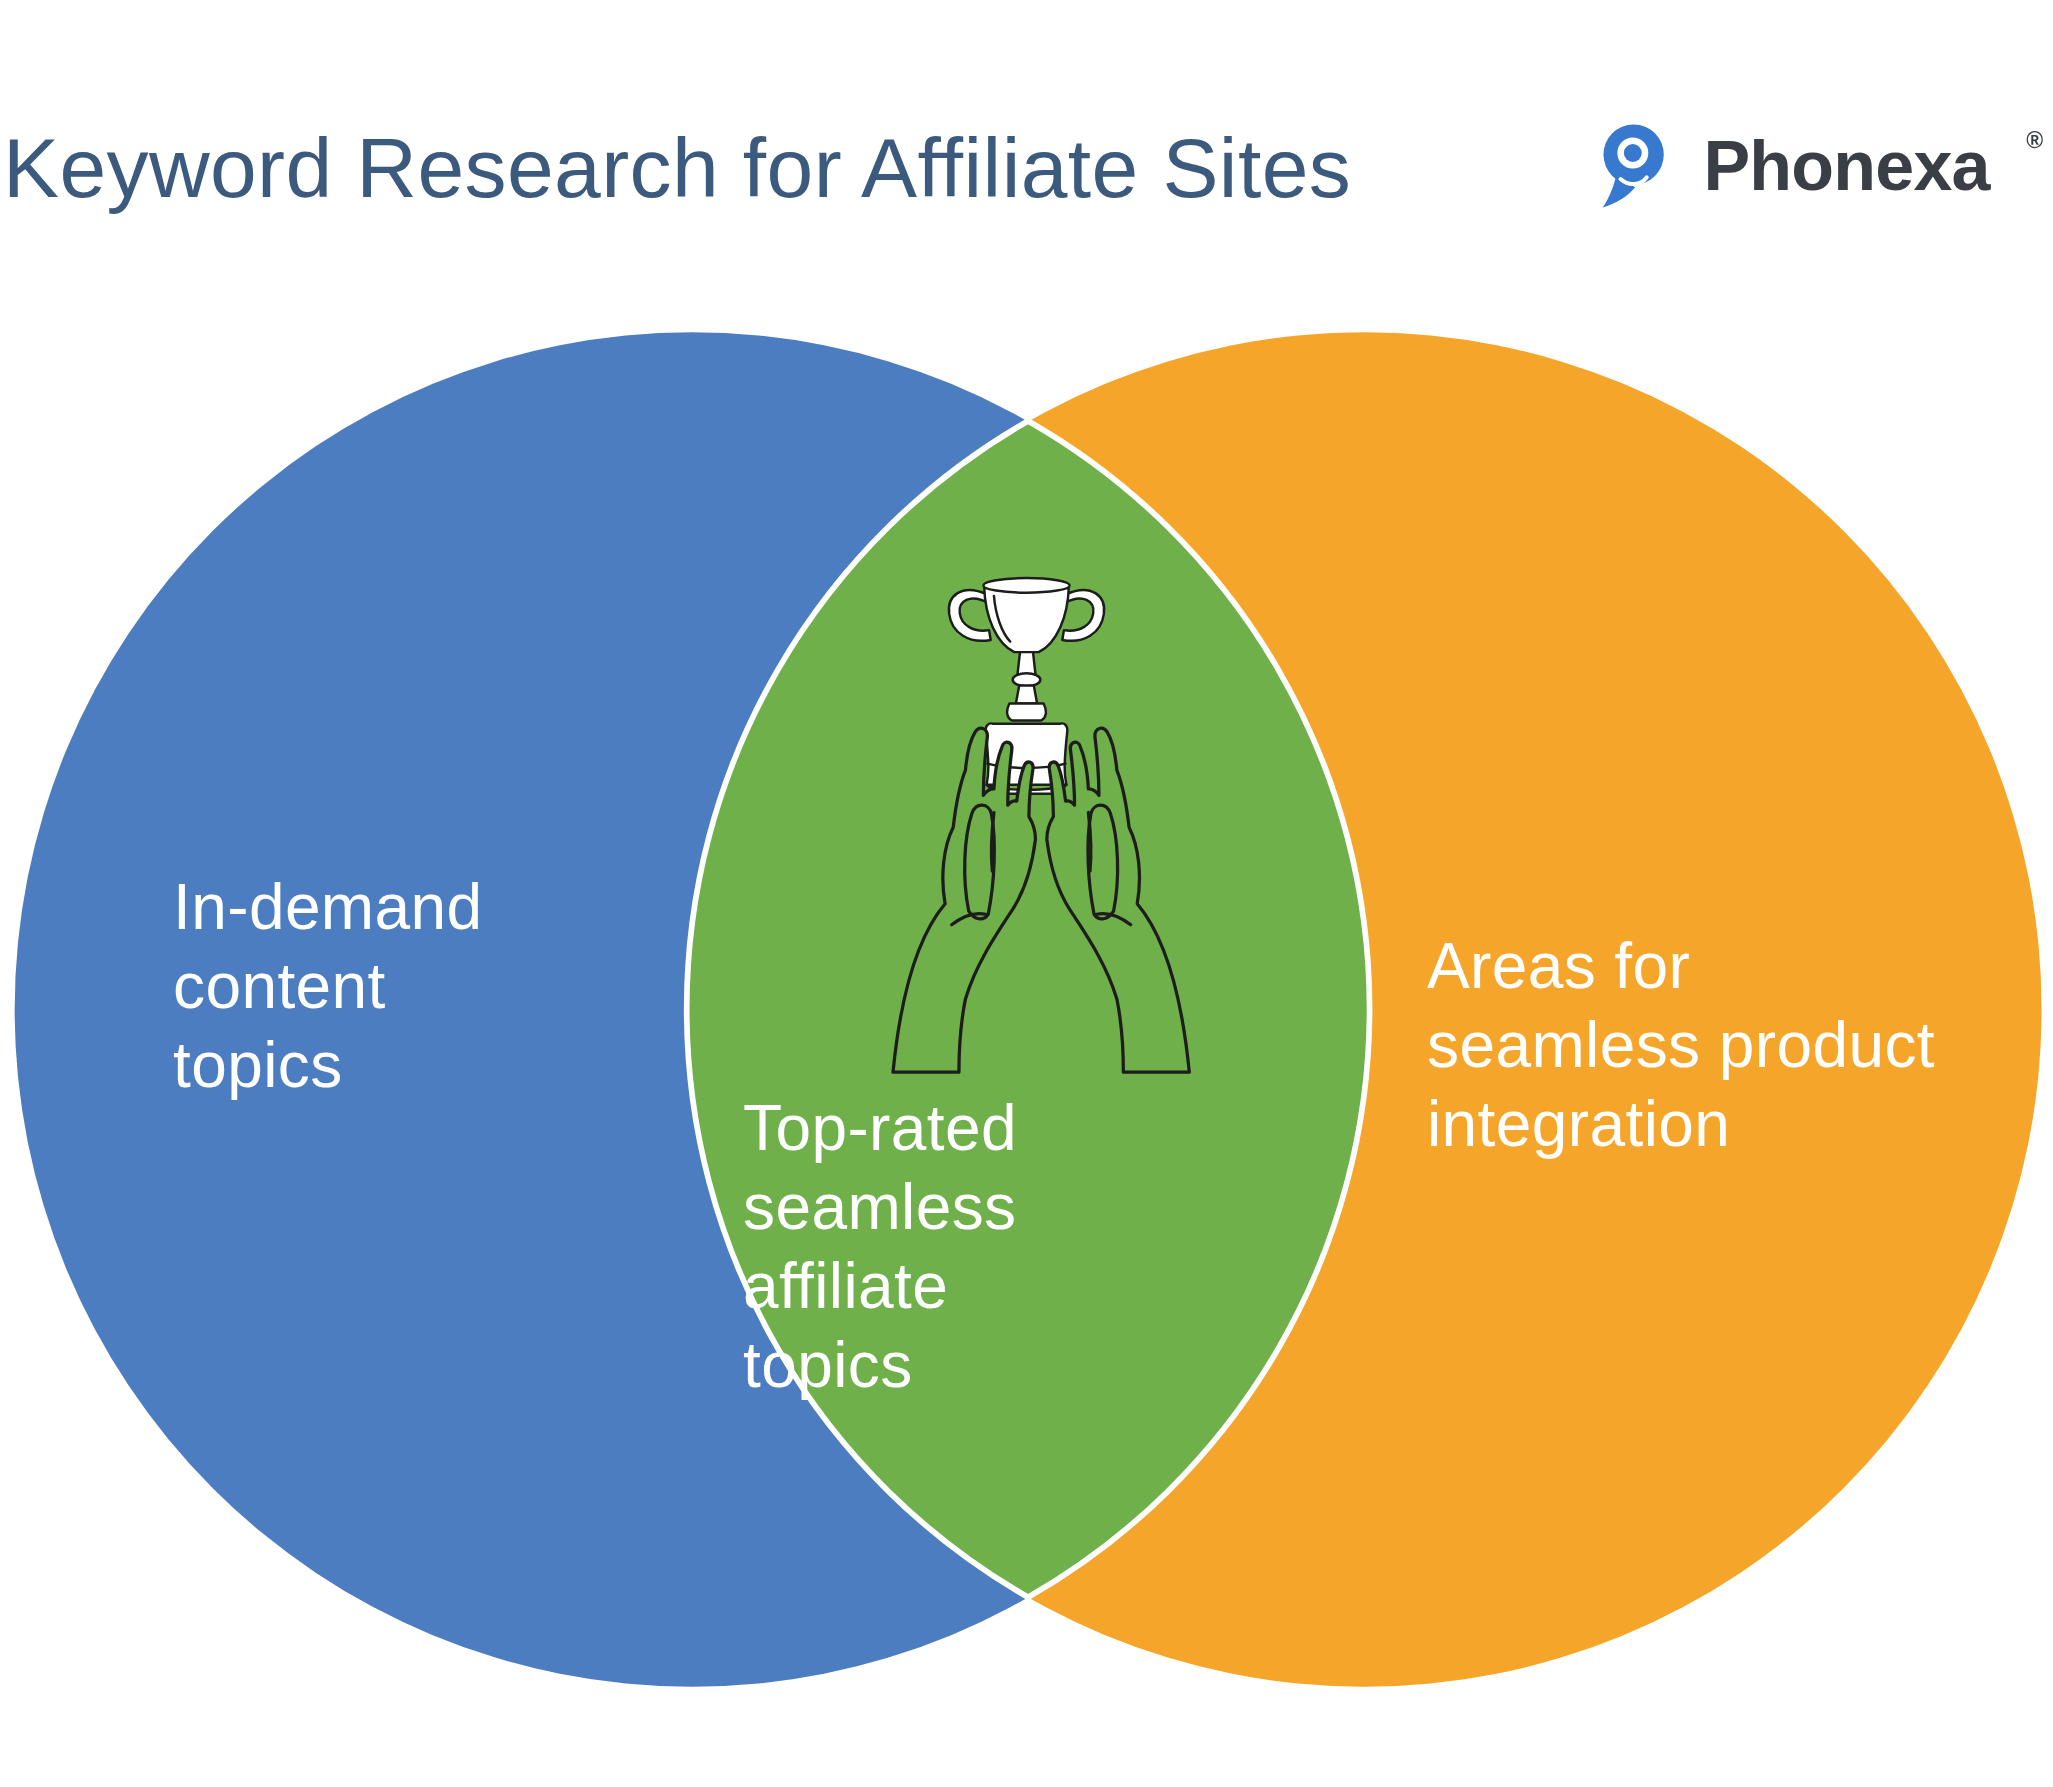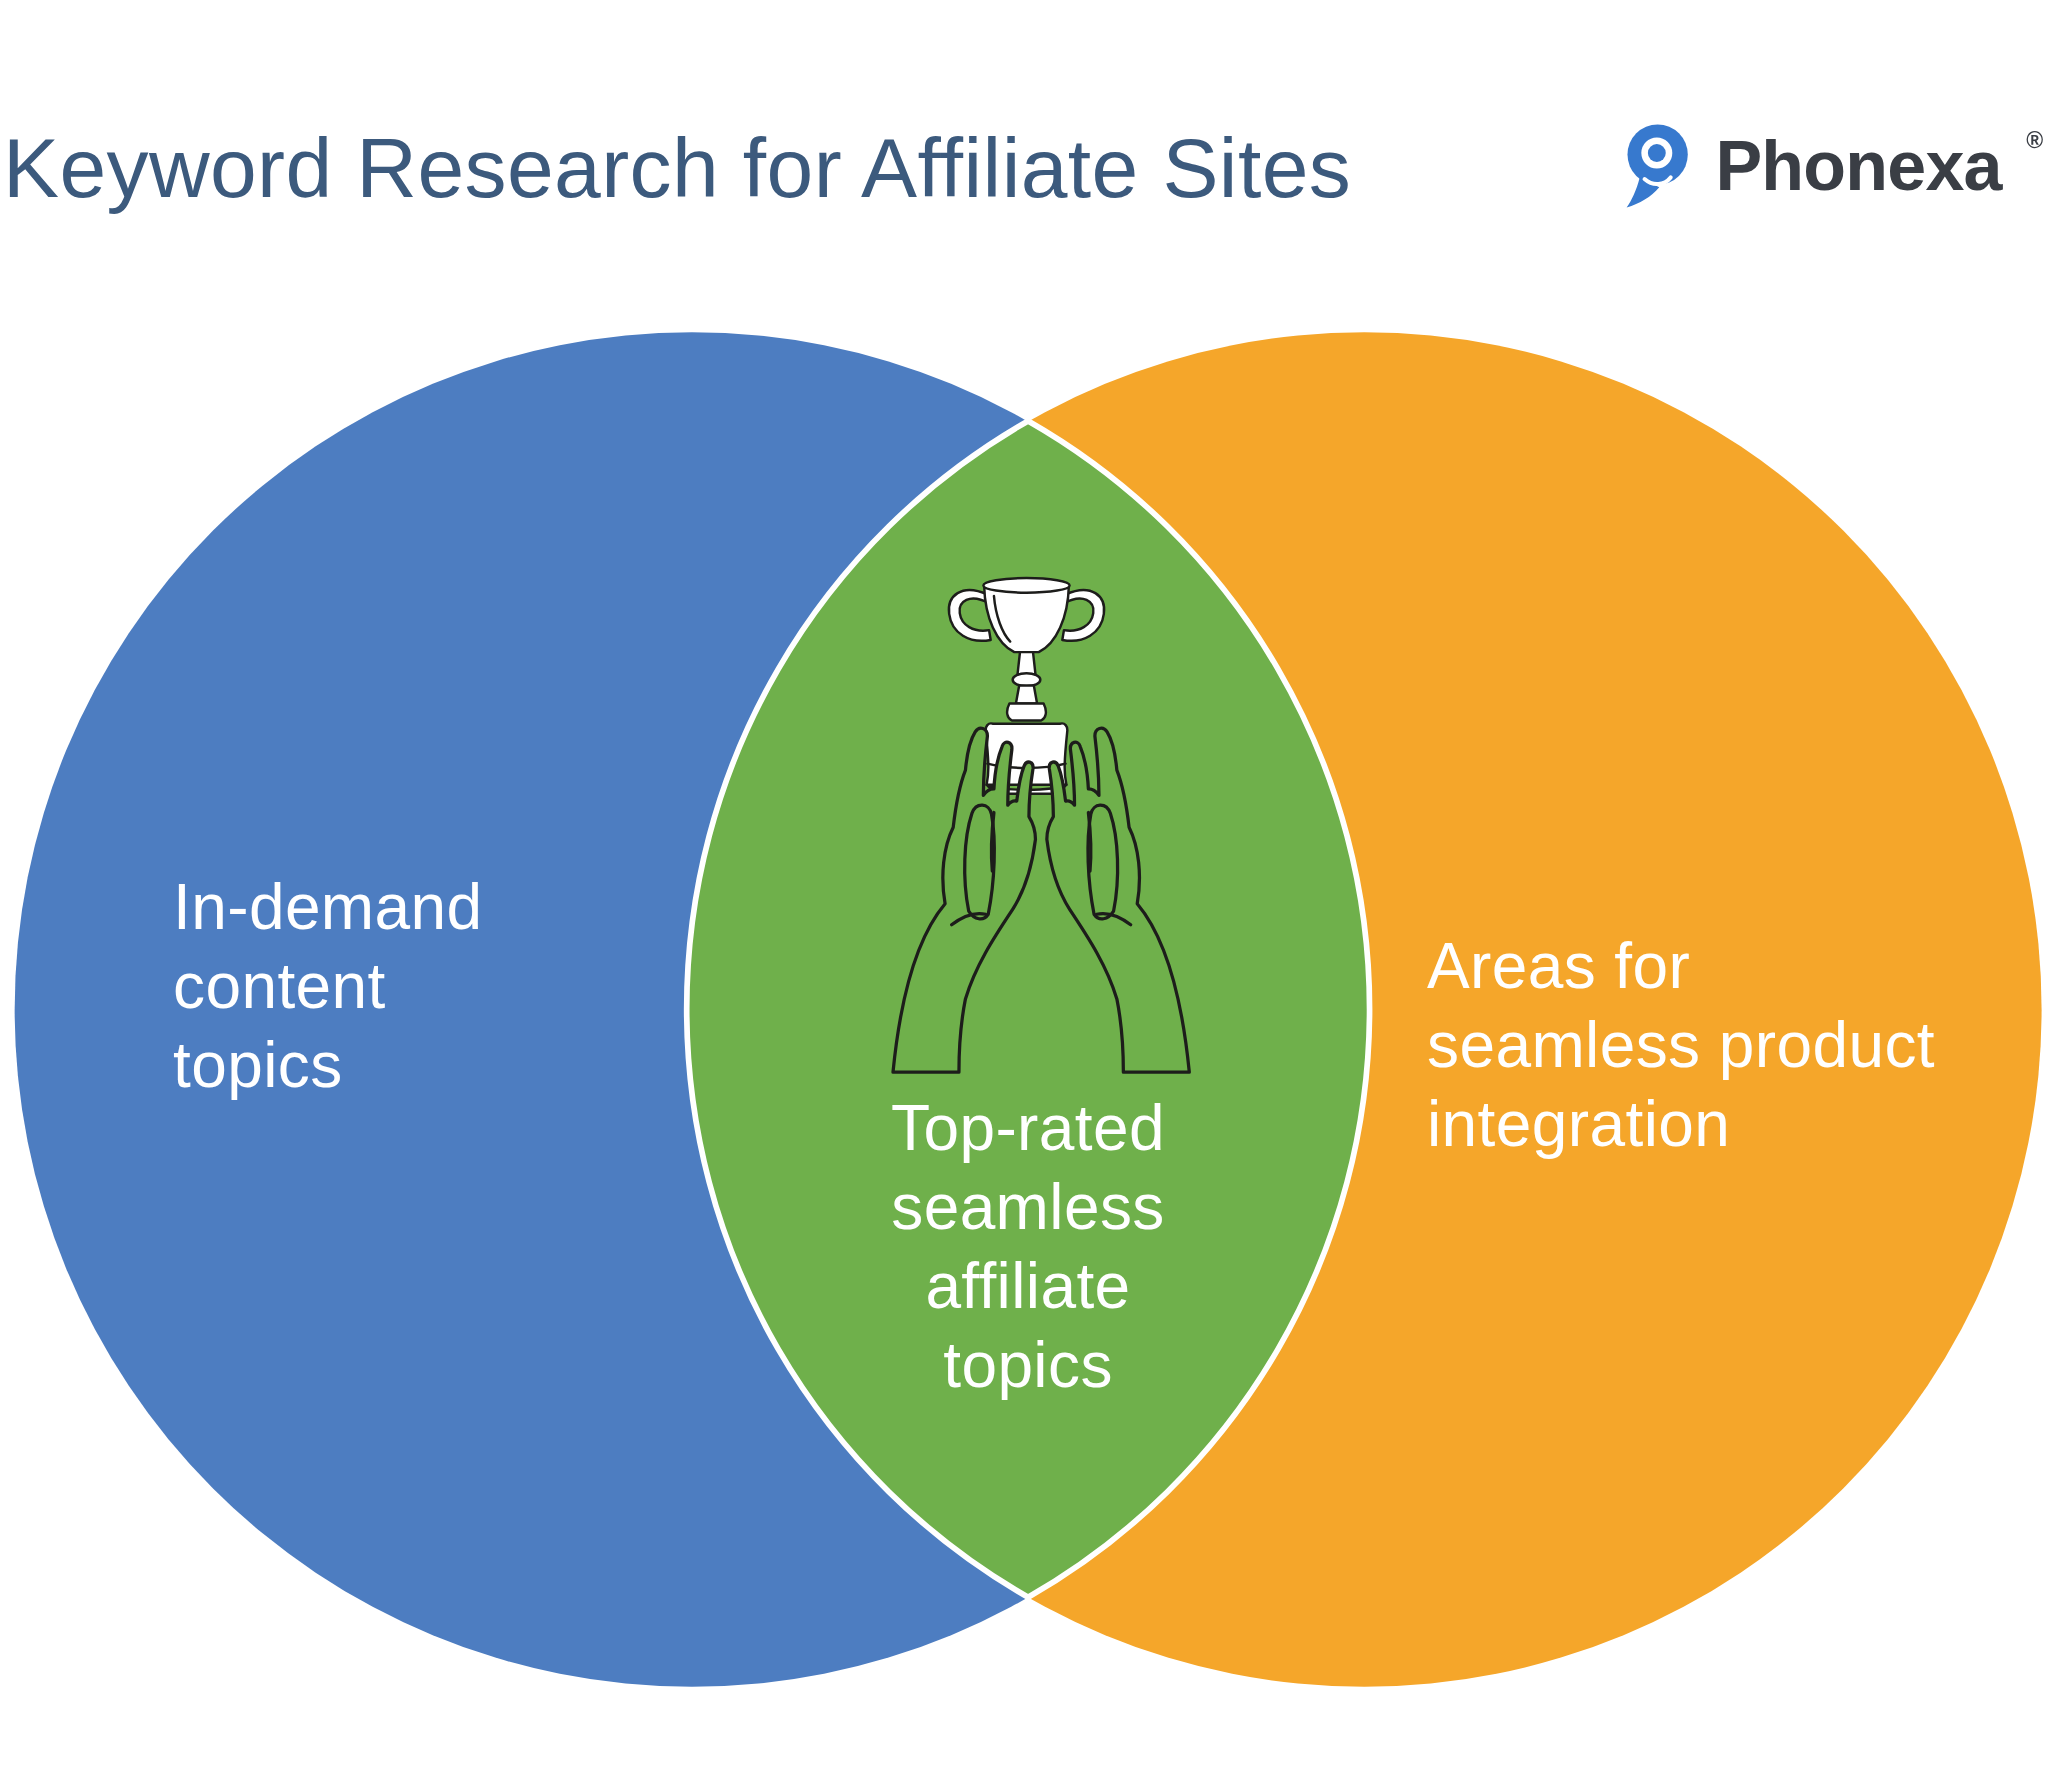--- a/index.html
+++ b/index.html
@@ -21,21 +21,21 @@
     color:#3c5a7d;
     letter-spacing:0.4px;
     white-space:nowrap;
   }
   .logo{
     position:absolute;
     top:122px;
     right:9.8px;
     display:flex;
     align-items:center;
-    gap:23px;
+    gap:35px;
   }
   .logo .brand{
     font-size:70px;
     font-weight:700;
     color:#3a3e45;
     letter-spacing:-0.8px;
     line-height:1;
   }
   .logo .reg{
     font-size:23px;
@@ -57,21 +57,21 @@
     font-size:64px;
     line-height:79px;
     font-weight:400;
     letter-spacing:0.4px;
   }
   .label-left{ left:173px; top:868px; }
   .label-right{ left:1427px; top:927px; }
   .label-overlap{
     left:743px; top:1089px;
     width:570px;
-    text-align:center;
+    text-align:left;
   }
 </style>
 </head>
 <body>
 
 <div class="canvas">
 
   <svg class="venn-svg" viewBox="0 0 2522 2195" aria-hidden="true">
 
     <circle cx="850" cy="1240" r="832" fill="#4d7dc1"></circle>

